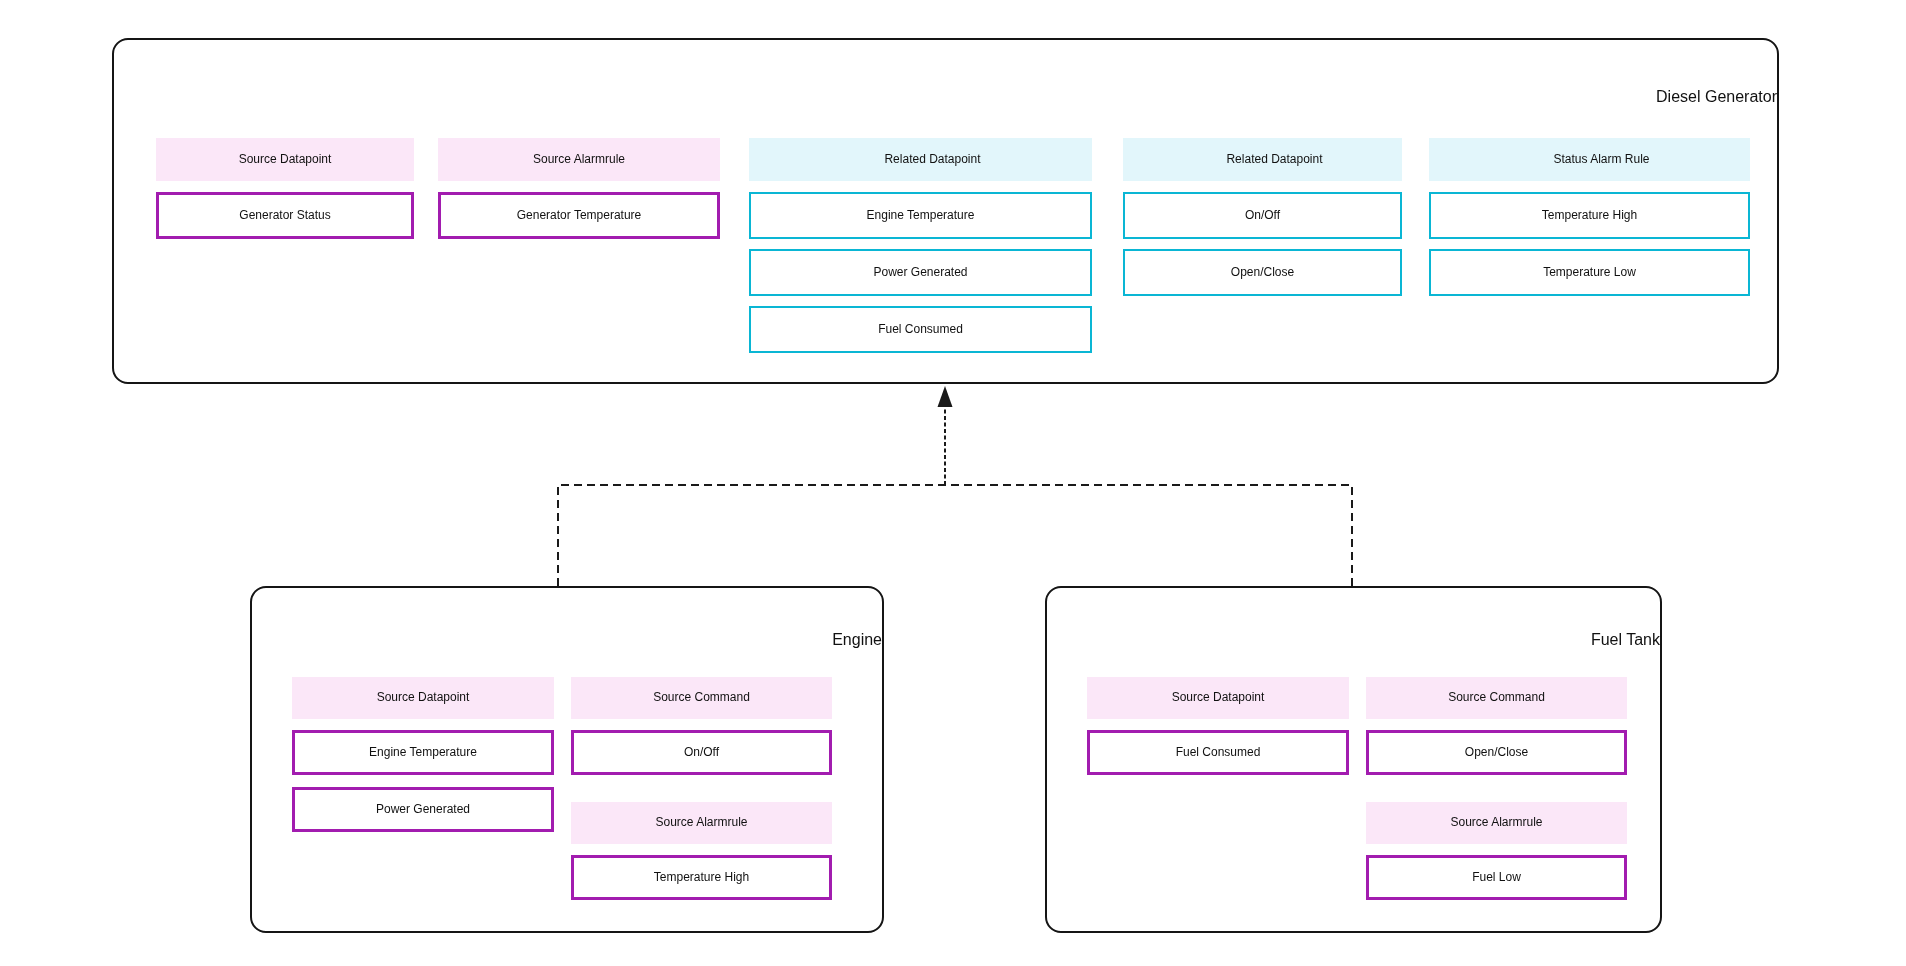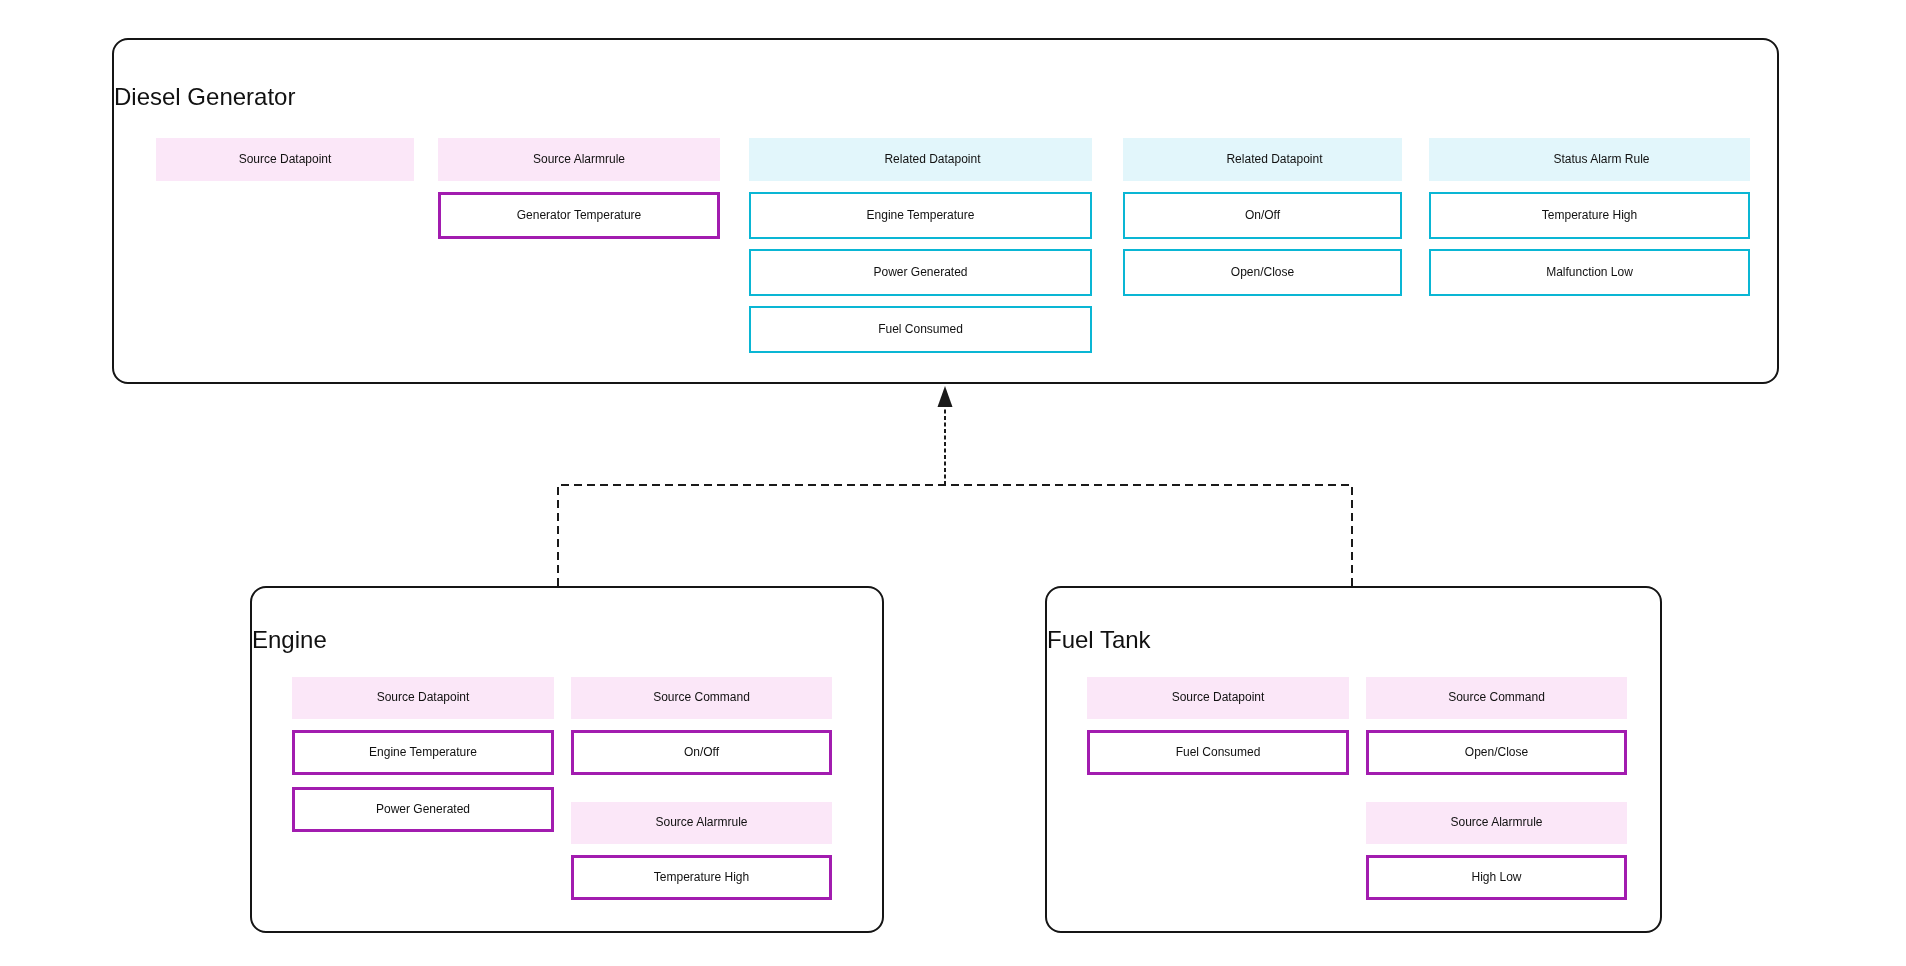--- a/index.html
+++ b/index.html
@@ -7,21 +7,21 @@
   body { font-family:"Liberation Sans", sans-serif; color:#111; }
 
   .canvas { position:relative; width:1906px; height:966px; background:#fff; overflow:hidden; }
 
   svg.connectors { position:absolute; left:0; top:0; }
   .dashed-link { fill:none; stroke:var(--connector,#1a1a1a); stroke-width:2; stroke-dasharray:8 5; }
   .arrow-shaft { fill:none; stroke:var(--connector,#1a1a1a); stroke-width:2; stroke-dasharray:4 2.5; }
   .arrow-head  { fill:var(--connector,#1a1a1a); stroke:none; }
 
   .node { position:absolute; background:#fff; border:2px solid var(--node-border,#151515); border-radius:16px; }
-  .node-title { position:absolute; left:0; width:100%; text-align:left; font-size:24px; line-height:24px; color:var(--text,#111); }
+  .node-title { position:absolute; left:0; width:100%; text-align:right; font-size:16px; line-height:24px; color:var(--text,#111); }
 
   .generator { left:112px; top:38px;  width:1667px; height:346px; }
   .engine    { left:250px; top:586px; width:634px;  height:347px; }
   .fueltank  { left:1045px;top:586px; width:617px;  height:347px; }
 
   .generator .node-title { top:45px; }
   .subnode   .node-title { top:40px; }
 
   .cols { position:absolute; left:0; top:0; width:100%; height:100%; }
   .col { position:absolute; display:flex; flex-direction:column; }
@@ -67,20 +67,21 @@
     <path class="arrow-shaft" d="M945,485 L945,404"></path>
     <path class="arrow-head" d="M945,386 L937.5,407 L952.5,407 Z"></path>
   </svg>
 
   <section class="node generator">
     <div class="node-title">Diesel Generator</div>
     <div class="cols">
         <div class="col col-1">
           <div class="sec">
             <div class="hd source">Source Datapoint</div>
+            <div class="bx source">Generator Status</div>
           </div>
         </div>
         <div class="col col-2">
           <div class="sec">
             <div class="hd source">Source Alarmrule</div>
             <div class="bx source">Generator Temperature</div>
           </div>
         </div>
         <div class="col col-3">
           <div class="sec">
@@ -94,21 +95,21 @@
           <div class="sec">
             <div class="hd related">Related Datapoint</div>
             <div class="bx related">On/Off</div>
             <div class="bx related">Open/Close</div>
           </div>
         </div>
         <div class="col col-5">
           <div class="sec">
             <div class="hd related">Status Alarm Rule</div>
             <div class="bx related">Temperature High</div>
-            <div class="bx related">Malfunction Low</div>
+            <div class="bx related">Temperature Low</div>
           </div>
         </div>
       </div>
   </section>
 
   <section class="node subnode engine">
     <div class="node-title">Engine</div>
     <div class="cols">
         <div class="col col-1">
           <div class="sec">
@@ -139,19 +140,19 @@
             <div class="bx source">Fuel Consumed</div>
           </div>
         </div>
         <div class="col col-2">
           <div class="sec">
             <div class="hd source">Source Command</div>
             <div class="bx source">Open/Close</div>
           </div>
           <div class="sec">
             <div class="hd source">Source Alarmrule</div>
-            <div class="bx source">High Low</div>
+            <div class="bx source">Fuel Low</div>
           </div>
         </div>
       </div>
   </section>
 
 </div>
 
 </body></html>

